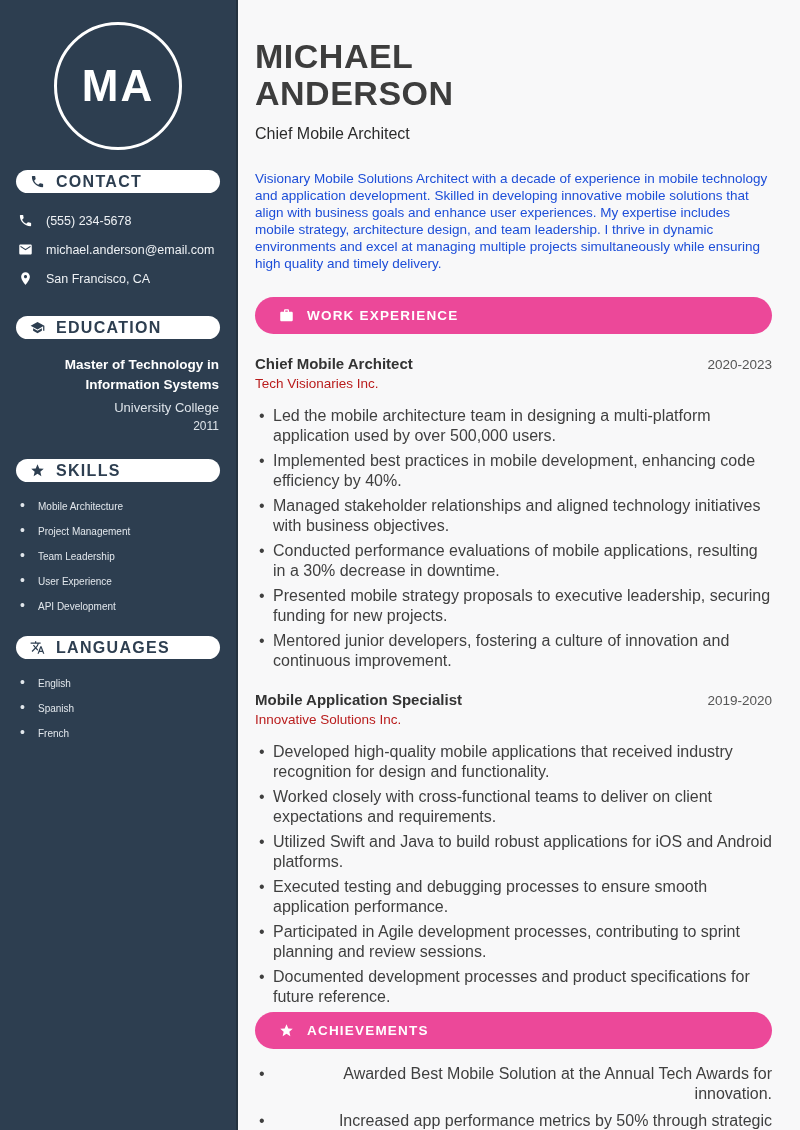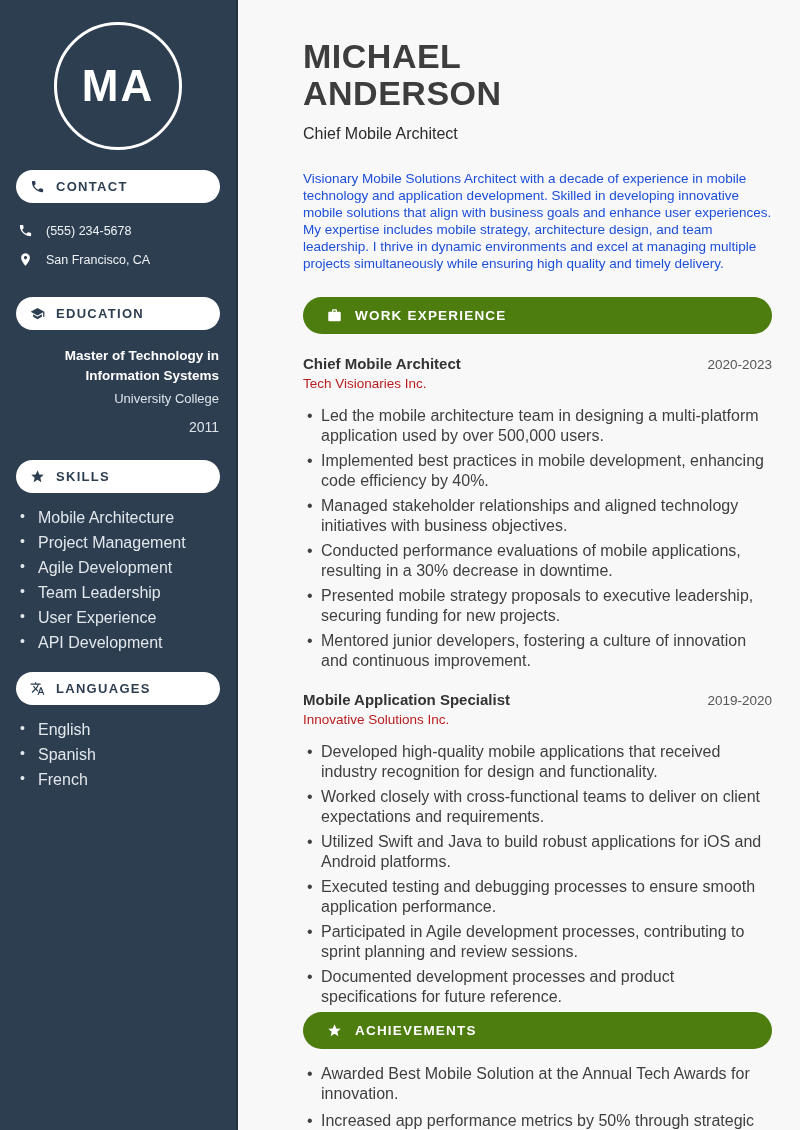--- a/index.html
+++ b/index.html
@@ -3,78 +3,78 @@
 <meta charset="utf-8">
 <style>
   * { box-sizing: border-box; }
   html, body { margin: 0; padding: 0; }
   body {
     width: 800px; height: 1130px;
     font-family: "Liberation Sans", "DejaVu Sans", sans-serif;
     background: #f8f8f9;
     overflow: hidden;
   }
-  .page { display: flex; width: 800px; height: 1130px; gap: 48px; }
+  .page { display: flex; width: 800px; height: 1130px; }
 
   
   .sidebar {
     width: 238px; flex-shrink: 0;
     background: #2d3e50;
     color: #e9edf1;
     padding: 22px 16px 0 16px;
     border-right: 2px solid #24323f;
   }
   .avatar {
     width: 128px; height: 128px;
     border: 3px solid #ffffff; border-radius: 50%;
     margin: 0 auto 20px auto;
     display: flex; align-items: center; justify-content: center;
     color: #ffffff; font-size: 44px; font-weight: 600; letter-spacing: 2px;
   }
   .side-pill {
     background: #ffffff; color: #2d3e50;
-    height: 33px; border-radius: 17px;
+    height: 23px; border-radius: 17px;
     display: flex; align-items: center; gap: 11px;
     padding: 0 14px;
-    font-size: 13px; font-weight: bold; letter-spacing: 1.3px;
+    font-size: 16px; font-weight: bold; letter-spacing: 1.3px;
   }
   .side-pill svg { width: 15px; height: 15px; flex-shrink: 0; }
   .contact-list { margin-top: 13px; }
   .contact-row {
     display: flex; align-items: center; gap: 13px;
     padding: 7px 2px; font-size: 12.5px; color: #eef1f4;
   }
   .contact-row svg { width: 15px; height: 15px; flex-shrink: 0; fill: #ffffff; }
   .mt-contact { margin-top: 20px; }
   .mt-education { margin-top: 23px; }
   .mt-skills { margin-top: 24px; }
   .mt-languages { margin-top: 17px; }
   .edu-block { margin-top: 16px; padding: 0 1px; text-align: right; }
   .edu-degree { font-size: 13.5px; font-weight: bold; color: #ffffff; line-height: 20px; }
   .edu-school { font-size: 13px; color: #dde3e9; margin-top: 4px; line-height: 18px; }
-  .edu-year { font-size: 14px; color: #dde3e9; margin-top: 10px; line-height: 18px; }
+  .edu-year { font-size: 12px; color: #dde3e9; margin-top: 0; line-height: 18px; }
   ul.dot-list { list-style: none; margin: 12px 0 0 0; padding: 0 0 0 4px; }
   ul.dot-list li {
     position: relative; padding: 6px 0 6px 18px;
-    font-size: 16px; color: #e2e7ec; line-height: 13px;
+    font-size: 10px; color: #e2e7ec; line-height: 13px;
   }
   ul.dot-list li::before {
     content: "\2022"; position: absolute; left: 0; top: 5px;
     color: #e2e7ec; font-size: 14px;
   }
 
   
   .main { flex: 1; padding: 38px 28px 0 17px; }
   .name { margin: 0; color: #3d3d3d; font-size: 34px; font-weight: bold; letter-spacing: 0.5px; line-height: 37px; }
   .name span { display: block; }
   .headline { margin-top: 13px; font-size: 16px; font-weight: 500; color: #2b2b2b; }
   .summary { margin-top: 27px; font-size: 13.5px; line-height: 17px; color: #1d4ed8; }
   .section-pill {
     margin-top: 25px;
-    background: #4d7c0f; color: #ffffff;
+    background: #ec4899; color: #ffffff;
     height: 37px; border-radius: 19px;
     display: flex; align-items: center; gap: 13px;
     padding: 0 24px;
     font-size: 13.5px; font-weight: bold; letter-spacing: 1.2px;
   }
   .section-pill svg { width: 15px; height: 15px; fill: #ffffff; flex-shrink: 0; }
   .section-pill.tight { margin-top: 3px; }
   .job { margin-top: 21px; }
   .job-header { display: flex; justify-content: space-between; align-items: baseline; }
   .job-name { font-size: 15px; font-weight: bold; color: #333333; }
@@ -83,21 +83,21 @@
   .job + .job { }
   ul.bullets { list-style: none; margin: 15px 0 0 0; padding: 0; }
   ul.bullets li {
     position: relative; padding: 0 0 0 18px; margin-bottom: 6px;
     font-size: 16px; line-height: 19.5px; color: #3f3f3f;
   }
   ul.bullets li::before {
     content: "\2022"; position: absolute; left: 4px; top: 0;
     color: #3f3f3f;
   }
-  ul.bullets.loose li { margin-bottom: 8px; }
+  ul.bullets.loose li { margin-bottom: 8px; text-align: right; }
 </style>
 </head>
 <body>
 
 <div class="page">
 
   <aside class="sidebar">
 
     <div class="avatar">
       <span>MA</span>
@@ -112,20 +112,26 @@
 
     <div class="contact-list">
       <div class="contact-row">
         <svg viewBox="0 0 24 24">
             <path d="M6.62 10.79c1.44 2.83 3.76 5.14 6.59 6.59l2.2-2.2c.27-.27.67-.36 1.02-.24 1.12.37 2.33.57 3.57.57.55 0 1 .45 1 1V20c0 .55-.45 1-1 1-9.39 0-17-7.61-17-17 0-.55.45-1 1-1h3.5c.55 0 1 .45 1 1 0 1.25.2 2.45.57 3.57.11.35.03.74-.25 1.02l-2.2 2.2z"></path>
           </svg>
         <span>(555) 234-5678</span>
       </div>
       <div class="contact-row">
         <svg viewBox="0 0 24 24">
+            <path d="M20 4H4c-1.1 0-1.99.9-1.99 2L2 18c0 1.1.9 2 2 2h16c1.1 0 2-.9 2-2V6c0-1.1-.9-2-2-2zm0 4l-8 5-8-5V6l8 5 8-5v2z"></path>
+          </svg>
+        <span>michael.anderson@email.com</span>
+      </div>
+      <div class="contact-row">
+        <svg viewBox="0 0 24 24">
             <path d="M12 2C8.13 2 5 5.13 5 9c0 5.25 7 13 7 13s7-7.75 7-13c0-3.87-3.13-7-7-7zm0 9.5c-1.38 0-2.5-1.12-2.5-2.5s1.12-2.5 2.5-2.5 2.5 1.12 2.5 2.5-1.12 2.5-2.5 2.5z"></path>
           </svg>
         <span>San Francisco, CA</span>
       </div>
     </div>
 
     <div class="side-pill mt-education">
       <svg viewBox="0 0 24 24" fill="currentColor">
           <path d="M12 3L1 9l11 6 9-4.91V17h2V9L12 3zM5 13.18v4L12 21l7-3.82v-4L12 17l-7-3.82z"></path>
         </svg>
@@ -142,21 +148,20 @@
       <svg viewBox="0 0 24 24" fill="currentColor">
           <path d="M12 17.27L18.18 21l-1.64-7.03L22 9.24l-7.19-.61L12 2 9.19 8.63 2 9.24l5.46 4.73L5.82 21z"></path>
         </svg>
       <span>SKILLS</span>
     </div>
 
     <ul class="dot-list">
 
     <li>Mobile Architecture</li>
         <li>Project Management</li>
-        <li>Agile Development</li>
         <li>Team Leadership</li>
         <li>User Experience</li>
         <li>API Development</li>
       </ul>
 
     <div class="side-pill mt-languages">
       <svg viewBox="0 0 24 24" fill="currentColor">
           <path d="M12.87 15.07l-2.54-2.51.03-.03c1.74-1.94 2.98-4.17 3.71-6.53H17V4h-7V2H8v2H1v1.99h11.17C11.5 7.92 10.44 9.75 9 11.35 8.07 10.32 7.3 9.19 6.69 8h-2c.73 1.63 1.73 3.17 2.98 4.56l-5.09 5.02L4 19l5-5 3.11 3.11.76-2.04zM18.5 10h-2L12 22h2l1.12-3h4.75L21 22h2l-4.5-12zm-2.62 7l1.62-4.33L19.12 17h-3.24z"></path>
         </svg>
       <span>LANGUAGES</span>

